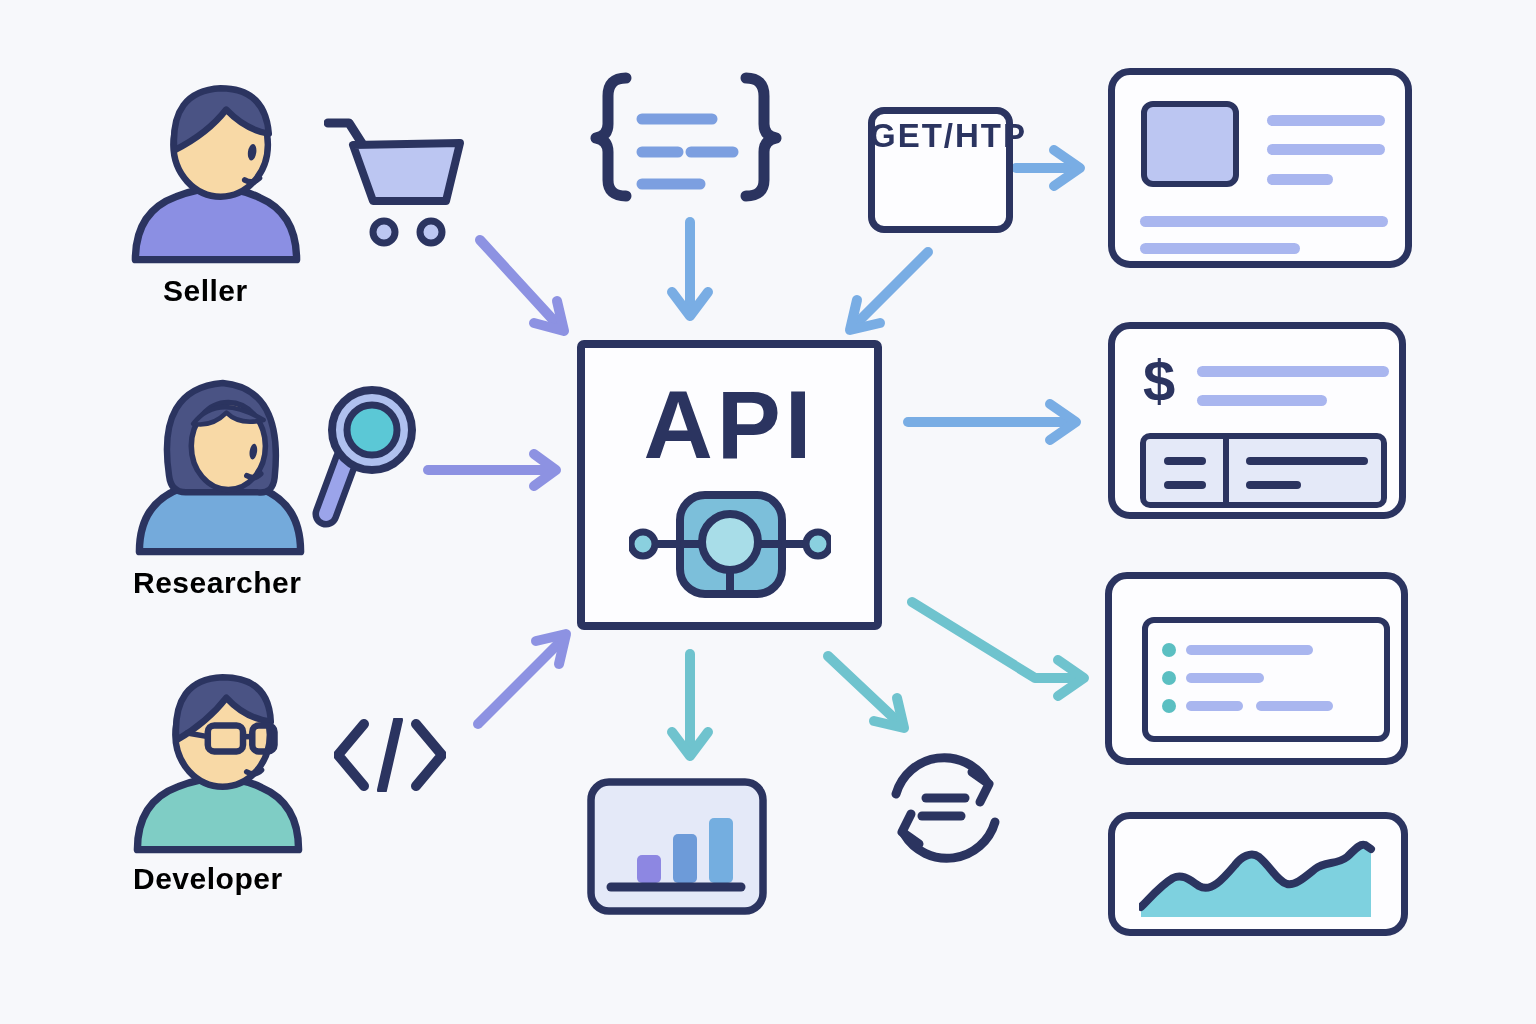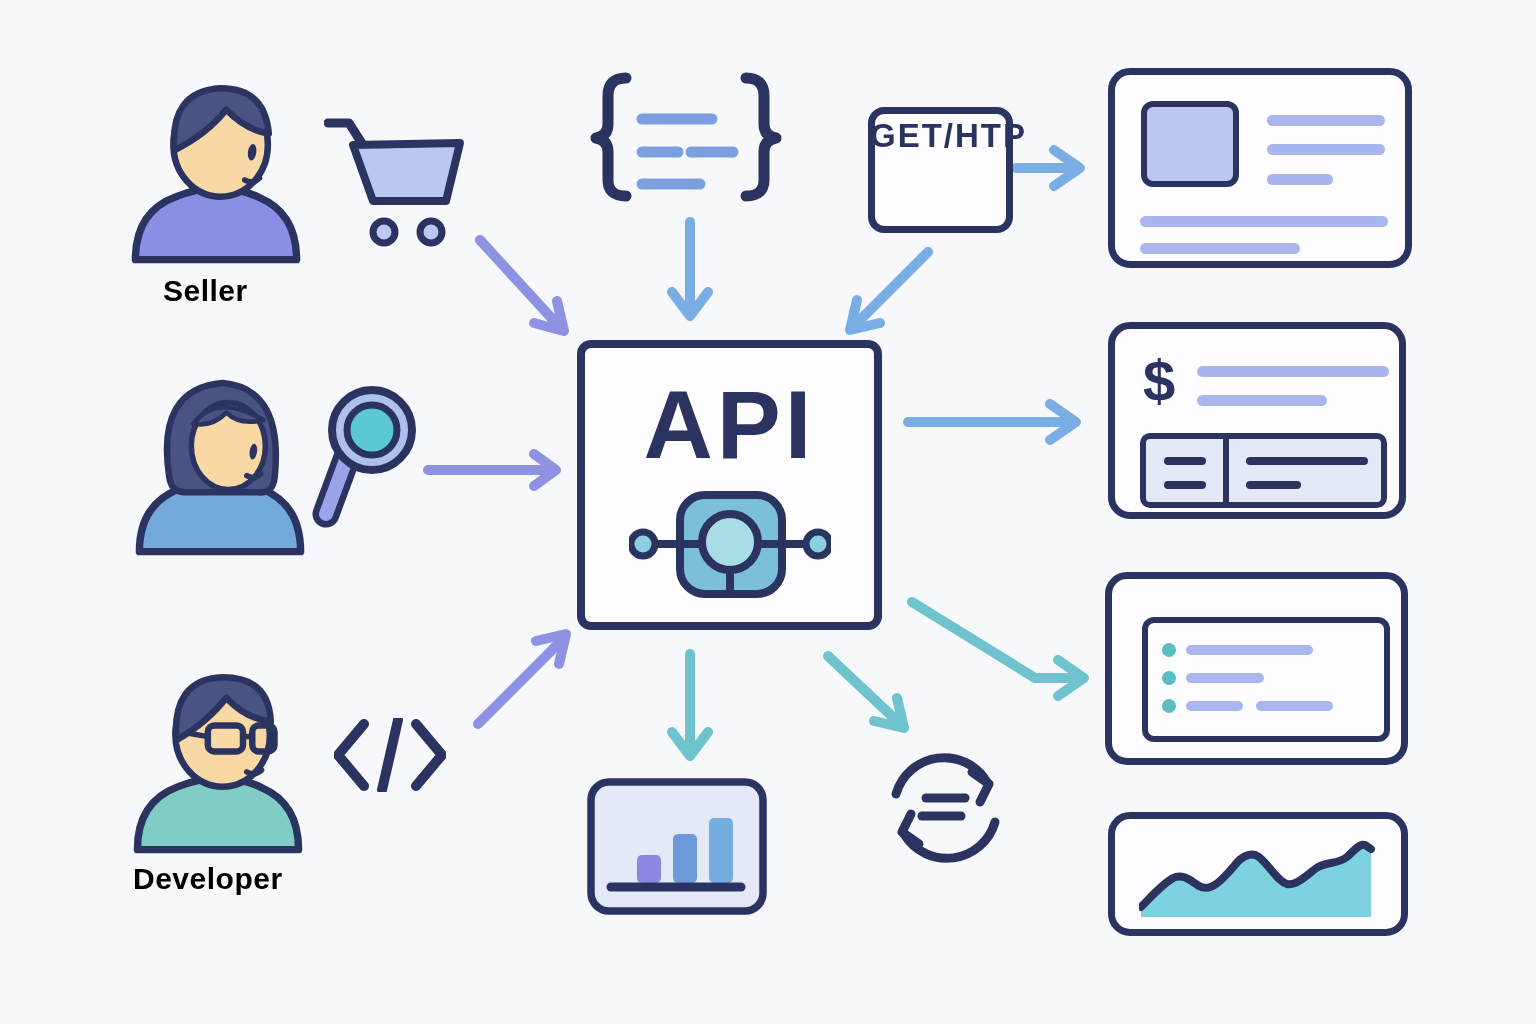--- a/index.html
+++ b/index.html
@@ -6,21 +6,21 @@
   body{font-family:"Liberation Sans",sans-serif;background:#e8e8ee;}
   .canvas{position:relative;width:1536px;height:1024px;background:#F7F8FB;overflow:hidden;}
   .abs{position:absolute;}
   .label{font-weight:700;color:#000000;font-size:30px;letter-spacing:0.5px;}
   .card{position:absolute;background:#FDFDFF;border:7px solid #2B3460;border-radius:22px;box-sizing:border-box;}
   .pline{position:absolute;background:#A9B6EF;border-radius:6px;height:11px;}
   .nline{position:absolute;background:#2B3460;border-radius:4px;height:8px;}
   .getbox{position:absolute;background:#FDFDFF;border:7px solid #2B3460;border-radius:16px;
           box-sizing:border-box;display:flex;flex-direction:row;justify-content:center;
           padding-left:16px;font-weight:700;color:#2B3460;font-size:33px;line-height:1.35;letter-spacing:2px;}
-  .apibox{position:absolute;background:#FDFDFF;border:8px solid #2B3460;border-radius:14px;box-sizing:border-box;text-align:center;}
+  .apibox{position:absolute;background:#FDFDFF;border:8px solid #2B3460;border-radius:7px;box-sizing:border-box;text-align:center;}
   .apitext{font-weight:800;color:#2B3460;font-size:96px;letter-spacing:4px;margin-top:22px;}
   svg{display:block;}
 </style>
 </head>
 <body>
 
 <div class="canvas">
 
   <svg class="abs" style="left:0;top:0" width="1536" height="1024" viewBox="0 0 1536 1024">
     <g fill="none" stroke-linecap="round" stroke-linejoin="round">
@@ -94,20 +94,21 @@
   </svg>
 
   <svg class="abs" style="left:132px;top:362px" width="176" height="194" viewBox="0 0 190 200">
     <path d="M 8 200 Q 8 148 52 132 Q 75 123 95 123 Q 122 123 142 133 Q 182 150 182 200 Z" fill="#74AADB" stroke="#2B3460" stroke-width="8" stroke-linejoin="round"></path>
     <path d="M 40 118 Q 26 24 98 18 Q 164 24 154 120 Q 152 138 136 136 L 58 136 Q 42 136 40 118 Z" fill="#4A5384" stroke="#2B3460" stroke-width="7" stroke-linejoin="round"></path>
     <ellipse cx="104" cy="86" rx="40" ry="47" fill="#F8D9A6" stroke="#2B3460" stroke-width="6"></ellipse>
     <path d="M 66 62 Q 92 28 142 58 Q 116 64 102 50 Q 86 66 66 62 Z" fill="#4A5384" stroke="#2B3460" stroke-width="5" stroke-linejoin="round"></path>
     <ellipse cx="131" cy="92" rx="4" ry="8.5" fill="#2B3460" transform="rotate(8 131 92)"></ellipse>
     <path d="M 124 118 Q 132 123 139 116" fill="none" stroke="#2B3460" stroke-width="6" stroke-linecap="round"></path>
   </svg>
+  <div class="abs label" style="left:133px;top:566px">Researcher</div>
 
   <svg class="abs" style="left:312px;top:386px" width="106" height="150" viewBox="0 0 106 150">
     <line x1="34" y1="74" x2="14" y2="128" stroke="#2B3460" stroke-width="27" stroke-linecap="round"></line>
     <line x1="34" y1="74" x2="14" y2="128" stroke="#9BA4EA" stroke-width="14" stroke-linecap="round"></line>
     <circle cx="60" cy="44" r="40" fill="#AFC0EF" stroke="#2B3460" stroke-width="8"></circle>
     <circle cx="60" cy="44" r="25" fill="#5BC8D6" stroke="#2B3460" stroke-width="7"></circle>
   </svg>
 
   <svg class="abs" style="left:130px;top:660px" width="176" height="194" viewBox="0 0 190 200">
     <path d="M 8 200 Q 8 148 52 132 Q 75 123 95 123 Q 122 123 142 133 Q 182 150 182 200 Z" fill="#7FCDC5" stroke="#2B3460" stroke-width="8" stroke-linejoin="round"></path>

